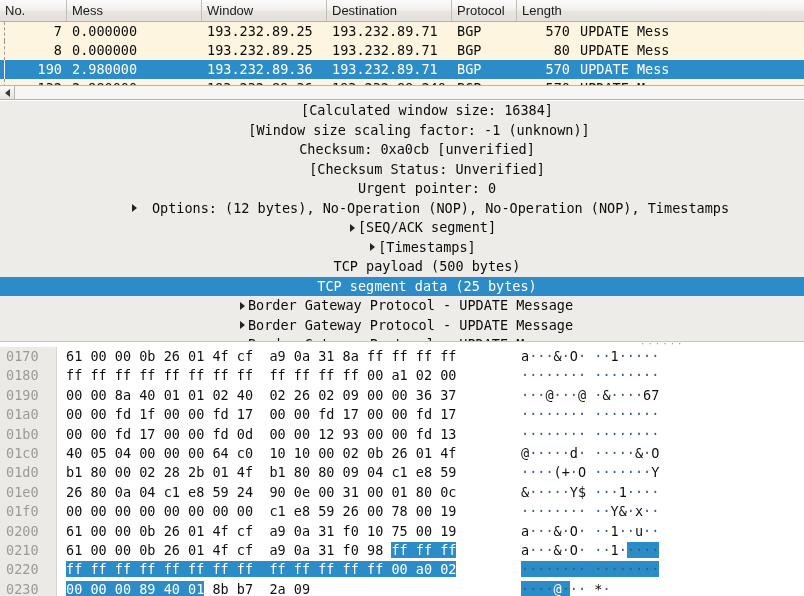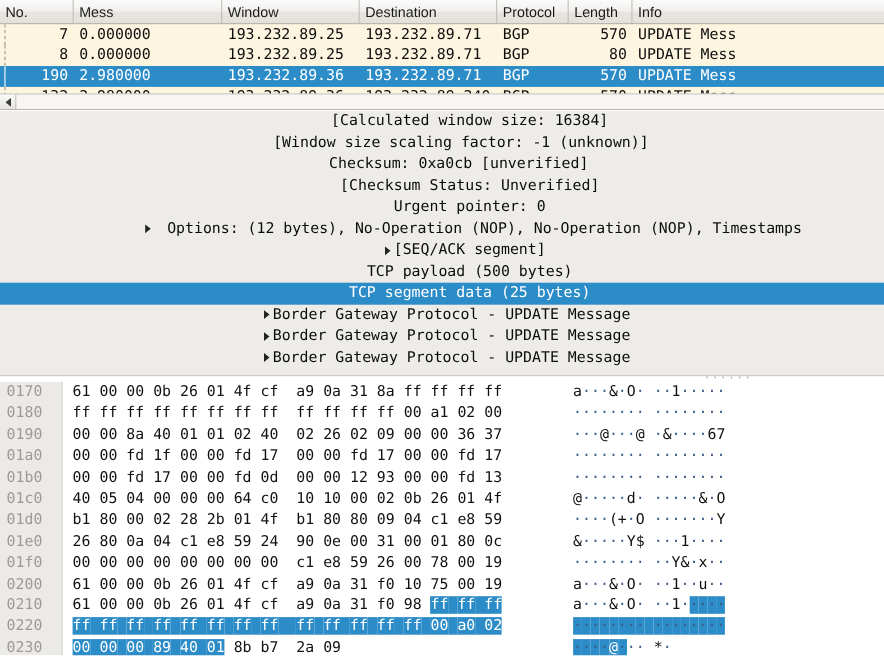--- a/index.html
+++ b/index.html
@@ -106,21 +106,20 @@
 <div id="app">
 
   <div id="packet-list-pane">
     <div id="packet-list-header">
         <div class="hcell" style="width: 67px; flex: 0 0 67px;">No.</div>
         <div class="hcell" style="width: 135px; flex: 0 0 135px;">Mess</div>
         <div class="hcell" style="width: 125px; flex: 0 0 125px;">Window</div>
         <div class="hcell" style="width: 125px; flex: 0 0 125px;">Destination</div>
         <div class="hcell" style="width: 65px; flex: 0 0 65px;">Protocol</div>
         <div class="hcell" style="width: 58px; flex: 0 0 58px;">Length</div>
-        <div class="hcell" style="width: 229px; flex: 0 0 229px;">Info</div>
       </div>
     <div id="packet-list-rows">
         <div class="pl-row">
           <div class="pl-marker">
             <div class="dash"></div>
           </div>
           <div class="pl-cell num" style="width: 58px; flex: 0 0 58px;">7</div>
           <div class="pl-cell" style="width: 135px; flex: 0 0 135px;">0.000000</div>
           <div class="pl-cell" style="width: 125px; flex: 0 0 125px;">193.232.89.25</div>
           <div class="pl-cell" style="width: 125px; flex: 0 0 125px;">193.232.89.71</div>
@@ -199,20 +198,26 @@
         <span class="dt-arrow">
           <i class="tri-r"></i>
         </span>
         <span class="dt-text">Options: (12 bytes), No-Operation (NOP), No-Operation (NOP), Timestamps</span>
       </div>
       <div class="dt-row" style="padding-left: 39px;">
         <span class="dt-arrow">
           <i class="tri-r"></i>
         </span>
         <span class="dt-text">[SEQ/ACK segment]</span>
+      </div>
+      <div class="dt-row" style="padding-left: 39px;">
+        <span class="dt-arrow">
+          <i class="tri-r"></i>
+        </span>
+        <span class="dt-text">[Timestamps]</span>
       </div>
       <div class="dt-row" style="padding-left: 39px;">
         <span class="dt-arrow"></span>
         <span class="dt-text">TCP payload (500 bytes)</span>
       </div>
       <div class="dt-row sel" style="padding-left: 39px;">
         <span class="dt-arrow"></span>
         <span class="dt-text">TCP segment data (25 bytes)</span>
       </div>
       <div class="dt-row" style="padding-left: 6px;">

